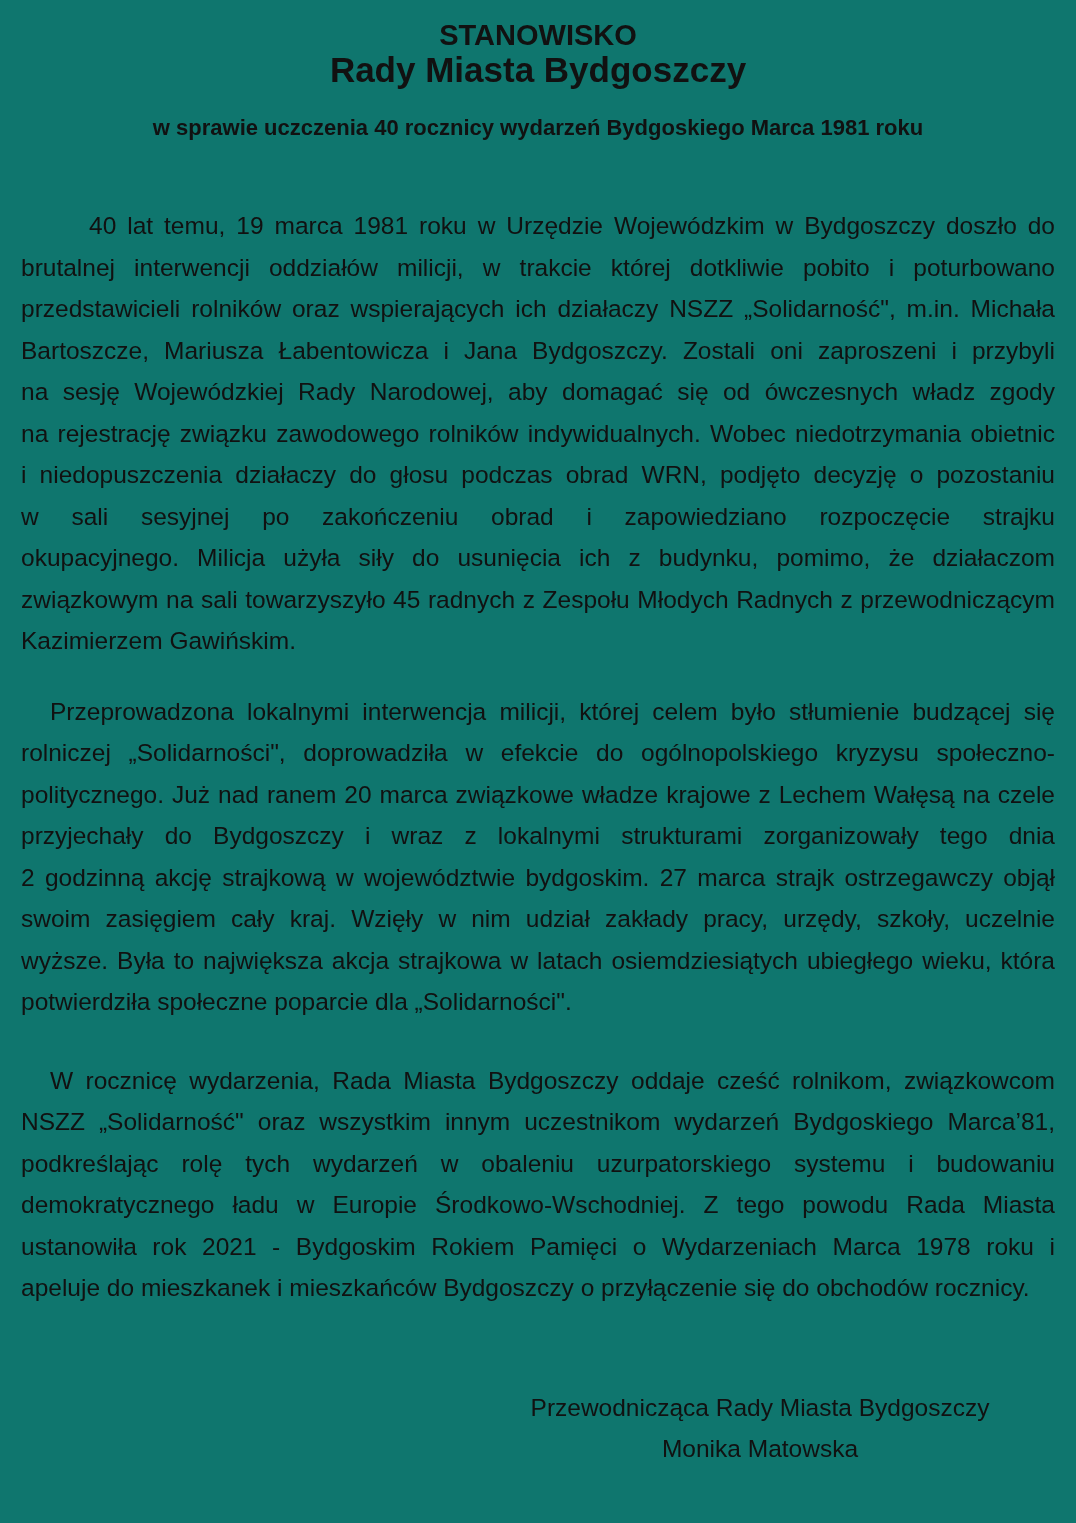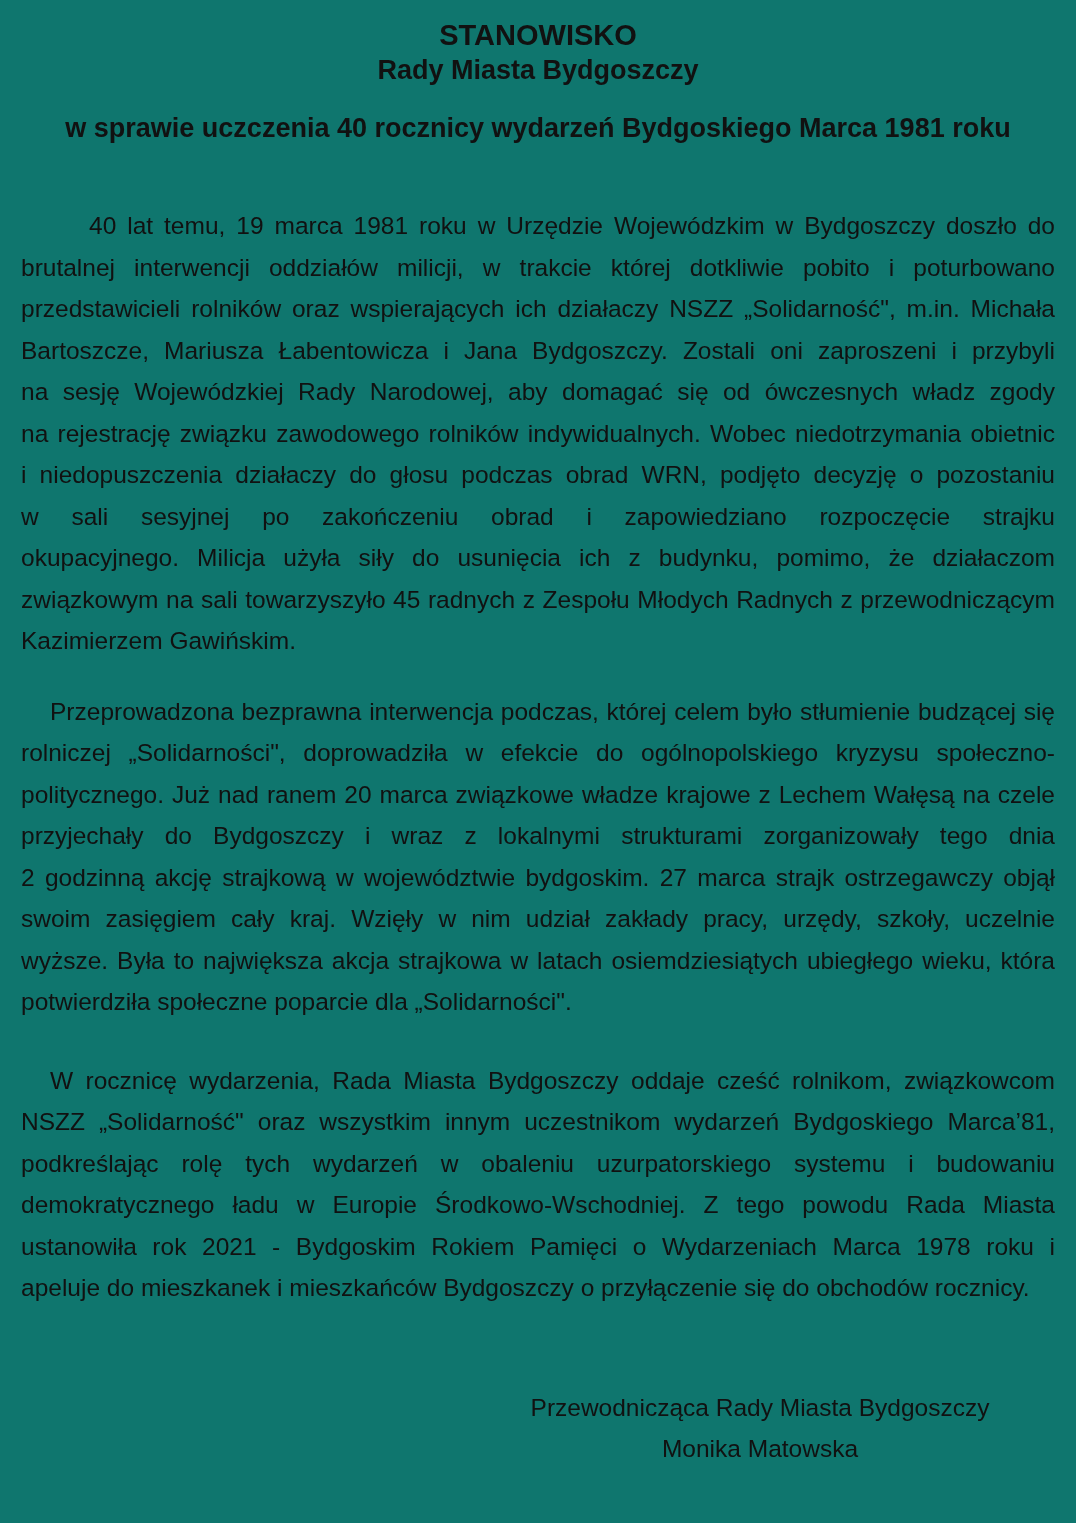--- a/index.html
+++ b/index.html
@@ -21,28 +21,28 @@
   .doc-title {
     margin: 17px 0 0 0;
     text-align: center;
     font-size: 29px;
     line-height: 36px;
     font-weight: bold;
   }
   .doc-org {
     margin: 0;
     text-align: center;
-    font-size: 27px;
+    font-size: 35px;
     line-height: 34px;
     font-weight: bold;
   }
   .doc-subject {
     margin: 24px 0 0 0;
     text-align: center;
-    font-size: 27px;
+    font-size: 22px;
     line-height: 34px;
     font-weight: bold;
   }
   .para {
     font-size: 24.5px;
     line-height: 41.5px;
   }
   .para .line {
     text-align: justify;
     text-align-last: justify;
@@ -82,21 +82,21 @@
     <div class="line">na sesję Wojewódzkiej Rady Narodowej, aby domagać się od ówczesnych władz zgody</div>
     <div class="line">na rejestrację związku zawodowego rolników indywidualnych. Wobec niedotrzymania obietnic</div>
     <div class="line">i niedopuszczenia działaczy do głosu podczas obrad WRN, podjęto decyzję o pozostaniu</div>
     <div class="line">w sali sesyjnej po zakończeniu obrad i zapowiedziano rozpoczęcie strajku</div>
     <div class="line">okupacyjnego. Milicja użyła siły do usunięcia ich z budynku, pomimo, że działaczom</div>
     <div class="line">związkowym na sali towarzyszyło 45 radnych z Zespołu Młodych Radnych z przewodniczącym</div>
     <div class="line">Kazimierzem Gawińskim.</div>
   </div>
 
   <div class="para p2">
-    <div class="line">Przeprowadzona bezprawna interwencja podczas, której celem było stłumienie budzącej się</div>
+    <div class="line">Przeprowadzona lokalnymi interwencja milicji, której celem było stłumienie budzącej się</div>
     <div class="line">rolniczej „Solidarności", doprowadziła w efekcie do ogólnopolskiego kryzysu społeczno-</div>
     <div class="line">politycznego. Już nad ranem 20 marca związkowe władze krajowe z Lechem Wałęsą na czele</div>
     <div class="line">przyjechały do Bydgoszczy i wraz z lokalnymi strukturami zorganizowały tego dnia</div>
     <div class="line">2 godzinną akcję strajkową w województwie bydgoskim. 27 marca strajk ostrzegawczy objął</div>
     <div class="line">swoim zasięgiem cały kraj. Wzięły w nim udział zakłady pracy, urzędy, szkoły, uczelnie</div>
     <div class="line">wyższe. Była to największa akcja strajkowa w latach osiemdziesiątych ubiegłego wieku, która</div>
     <div class="line">potwierdziła społeczne poparcie dla „Solidarności".</div>
   </div>
 
   <div class="para p3">

